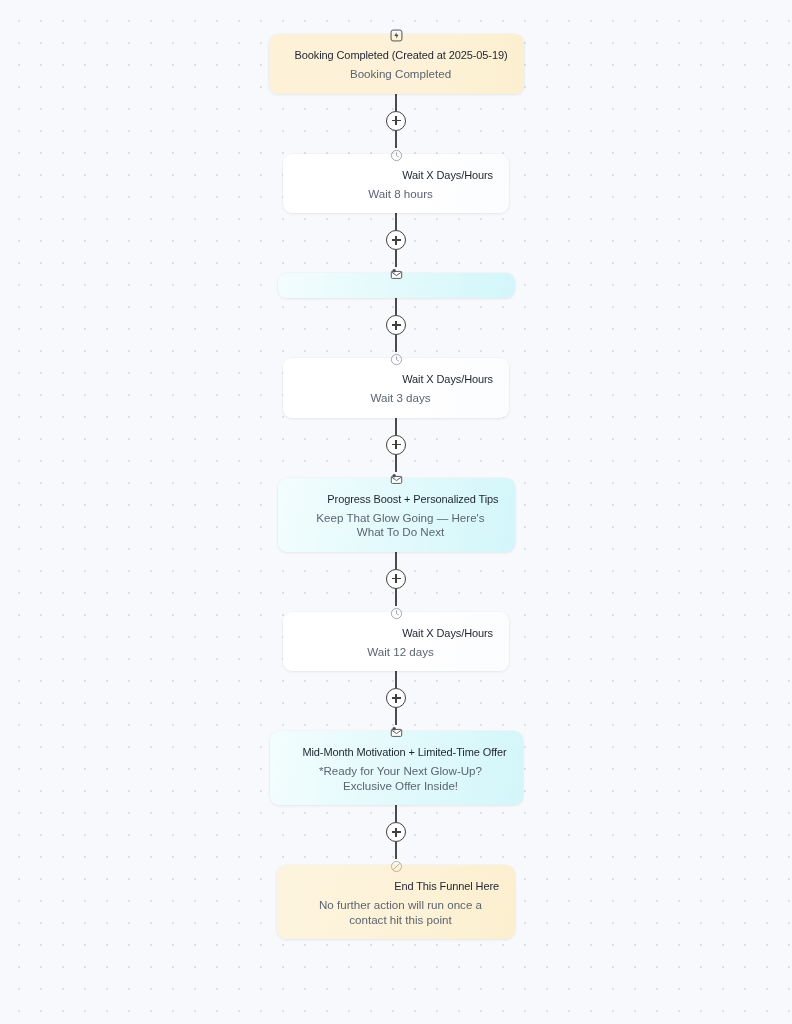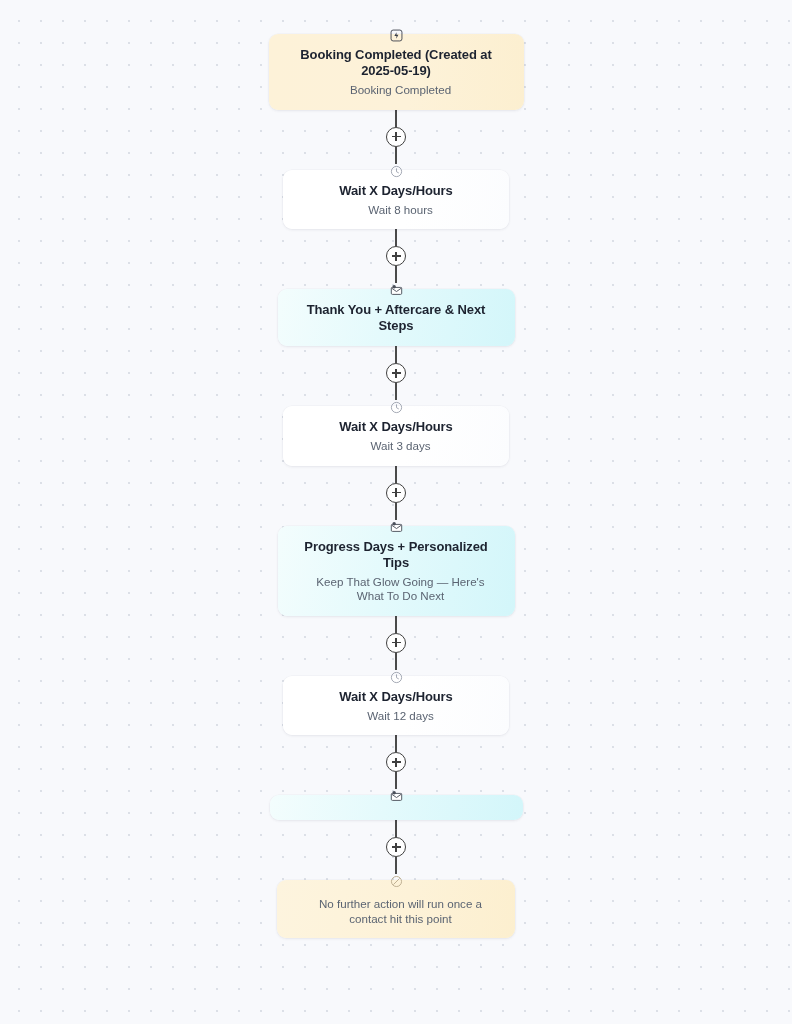--- a/index.html
+++ b/index.html
@@ -80,25 +80,26 @@
   .node-icon svg { display:block; }
 
   .card {
     position:relative;
     border-radius:9px;
     padding:13px 16px 12px;
     text-align:center;
     box-shadow:0 1px 3px rgba(22,30,60,0.07), 0 0 0 0.5px rgba(30,40,70,0.03);
   }
   .card-title {
-    font-size:13px;
-    font-weight:bold;
+    font-size:11px;
+    font-weight:normal;
     color:#1d2330;
     line-height:16px;
     letter-spacing:-0.1px;
+    text-align:right;
   }
   .card-sub {
     margin-top:4px;
     font-size:11.6px;
     color:#5b6472;
     line-height:14.5px;
     margin-left:9px;
   }
 
   
@@ -160,21 +161,20 @@
       </div>
       <div class="node-wrap">
         <div class="node-icon">
           <svg width="13" height="13" viewBox="0 0 16 16" fill="none">
             <rect x="1.6" y="4.2" width="12.8" height="8.6" rx="1.4" stroke="#4a4f5a" stroke-width="1.15" fill="#ffffff"></rect>
             <path d="M2.2 5.2 L8 9.3 L13.8 5.2" stroke="#4a4f5a" stroke-width="1.15" stroke-linecap="round" stroke-linejoin="round"></path>
             <circle cx="5.1" cy="3.3" r="2.1" fill="#4a4f5a"></circle>
           </svg>
         </div>
         <div class="card message" style="width: 237px;">
-          <div class="card-title">Thank You + Aftercare &amp; Next Steps</div>
         </div>
       </div>
       <div class="connector">
         <div class="conn-line short"></div>
         <div class="plus-btn" title="+"></div>
         <div class="conn-line tail"></div>
       </div>
       <div class="node-wrap">
         <div class="node-icon">
           <svg width="13" height="13" viewBox="0 0 16 16" fill="none">
@@ -194,21 +194,21 @@
       </div>
       <div class="node-wrap">
         <div class="node-icon">
           <svg width="13" height="13" viewBox="0 0 16 16" fill="none">
             <rect x="1.6" y="4.2" width="12.8" height="8.6" rx="1.4" stroke="#4a4f5a" stroke-width="1.15" fill="#ffffff"></rect>
             <path d="M2.2 5.2 L8 9.3 L13.8 5.2" stroke="#4a4f5a" stroke-width="1.15" stroke-linecap="round" stroke-linejoin="round"></path>
             <circle cx="5.1" cy="3.3" r="2.1" fill="#4a4f5a"></circle>
           </svg>
         </div>
         <div class="card message" style="width: 237px;">
-          <div class="card-title">Progress Days + Personalized Tips</div>
+          <div class="card-title">Progress Boost + Personalized Tips</div>
           <div class="card-sub">Keep That Glow Going — Here's What To Do Next</div>
         </div>
       </div>
       <div class="connector">
         <div class="conn-line short"></div>
         <div class="plus-btn" title="+"></div>
         <div class="conn-line tail"></div>
       </div>
       <div class="node-wrap">
         <div class="node-icon">
@@ -229,32 +229,35 @@
       </div>
       <div class="node-wrap">
         <div class="node-icon">
           <svg width="13" height="13" viewBox="0 0 16 16" fill="none">
             <rect x="1.6" y="4.2" width="12.8" height="8.6" rx="1.4" stroke="#4a4f5a" stroke-width="1.15" fill="#ffffff"></rect>
             <path d="M2.2 5.2 L8 9.3 L13.8 5.2" stroke="#4a4f5a" stroke-width="1.15" stroke-linecap="round" stroke-linejoin="round"></path>
             <circle cx="5.1" cy="3.3" r="2.1" fill="#4a4f5a"></circle>
           </svg>
         </div>
         <div class="card message" style="width: 253px;">
+          <div class="card-title">Mid-Month Motivation + Limited-Time Offer</div>
+          <div class="card-sub">*Ready for Your Next Glow-Up? Exclusive Offer Inside!</div>
         </div>
       </div>
       <div class="connector">
         <div class="conn-line short"></div>
         <div class="plus-btn" title="+"></div>
         <div class="conn-line tail"></div>
       </div>
       <div class="node-wrap">
         <div class="node-icon">
           <svg width="13" height="13" viewBox="0 0 16 16" fill="none">
             <circle cx="8" cy="8" r="6.2" stroke="#b8a98a" stroke-width="1.1"></circle>
             <path d="M4.2 11.8 L11.8 4.2" stroke="#b8a98a" stroke-width="1.1"></path>
           </svg>
         </div>
         <div class="card endfunnel" style="width: 238px;">
+          <div class="card-title">End This Funnel Here</div>
           <div class="card-sub">No further action will run once a contact hit this point</div>
         </div>
       </div>
     </div>
 </div>
 
 </body></html>

